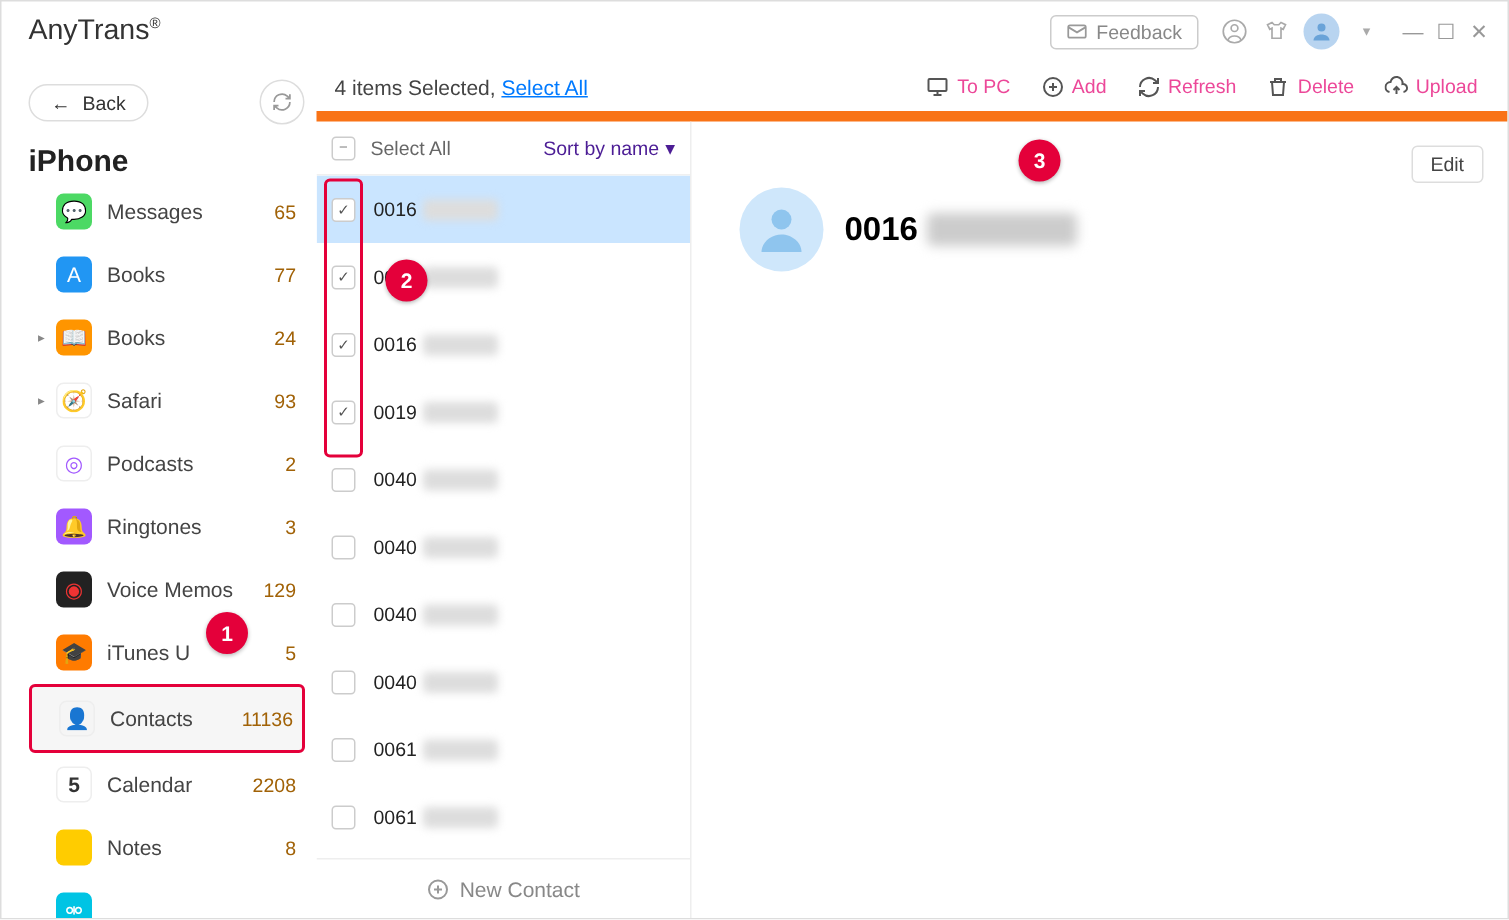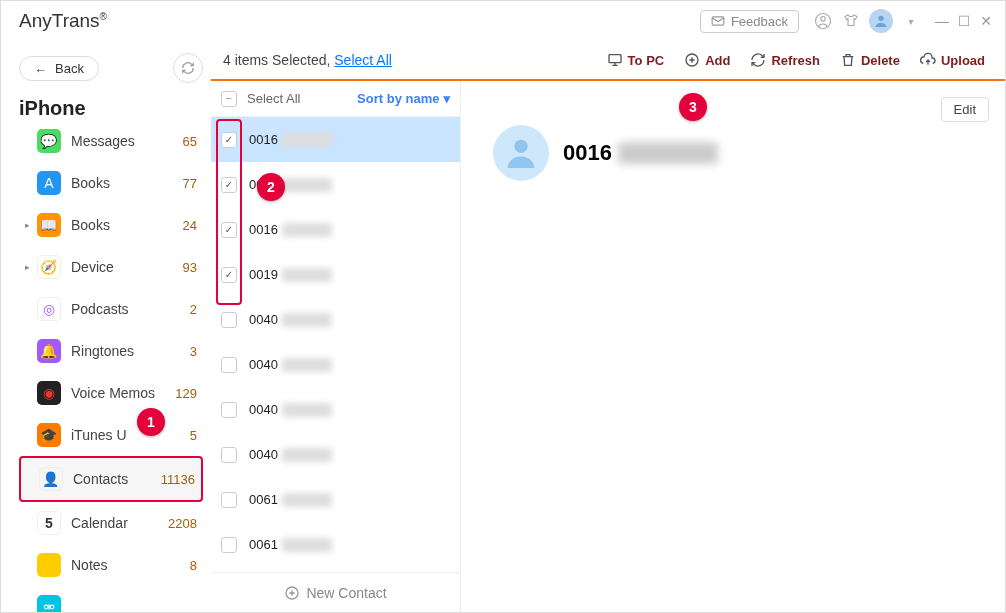--- a/index.html
+++ b/index.html
@@ -47,33 +47,33 @@
 .ic-voicemail { background: #00c4e4; }
 
 
 .red-box { border: 2px solid #e4003a; border-radius: 4px; }
 
 
 .red-circle { position: absolute; width: 28px; height: 28px; border-radius: 50%; background: #e4003a; color: #fff; display: flex; align-items: center; justify-content: center; font-size: 14px; font-weight: 600; box-shadow: 0 1px 3px rgba(0,0,0,0.3); z-index: 20; }
 
 
 .content { flex: 1; display: flex; flex-direction: column; position: relative; }
-.toolbar { height: 40px; display: flex; align-items: center; padding: 0 12px; border-bottom: 2px solid #f97316; gap: 4px; }
+.toolbar { height: 40px; display: flex; align-items: center; padding: 0 12px; border-bottom: 7px solid #f97316; gap: 4px; }
 .selection-text { font-size: 14px; color: #444; }
 .select-all-link { color: #007aff; text-decoration: underline; cursor: pointer; }
 .toolbar-spacer { flex: 1; }
-.tool-btn { display: flex; align-items: center; gap: 5px; padding: 4px 8px; font-size: 13px; color: #7f1d1d; cursor: pointer; border-radius: 4px; font-weight: bold; }
+.tool-btn { display: flex; align-items: center; gap: 5px; padding: 4px 8px; font-size: 13px; color: #ec4899; cursor: pointer; border-radius: 4px; }
 .tool-btn svg { width: 16px; height: 16px; }
 
 
 .columns { flex: 1; display: flex; overflow: hidden; }
 .contact-col { width: 250px; border-right: 1px solid #eee; display: flex; flex-direction: column; position: relative; }
 .col-header { height: 36px; display: flex; align-items: center; padding: 0 10px; font-size: 13px; color: #666; border-bottom: 1px solid #f0f0f0; }
 .col-header .checkbox { width: 16px; height: 16px; border: 1px solid #ccc; border-radius: 3px; margin-right: 10px; display: flex; align-items: center; justify-content: center; font-size: 10px; color: #888; cursor: pointer; }
-.sort-label { margin-left: auto; font-size: 13px; color: #3b82f6; cursor: pointer; display: flex; align-items: center; gap: 4px; font-weight: bold; }
+.sort-label { margin-left: auto; font-size: 13px; color: #4c1d95; cursor: pointer; display: flex; align-items: center; gap: 4px; }
 .contact-list { flex: 1; overflow-y: auto; }
 .contact-row { height: 45px; display: flex; align-items: center; padding: 0 10px; cursor: pointer; }
 .contact-row.selected { background: #cae5ff; }
 .contact-row .checkbox { width: 16px; height: 16px; border: 1px solid #ccc; border-radius: 3px; margin-right: 12px; display: flex; align-items: center; justify-content: center; font-size: 10px; color: #888; cursor: pointer; background: #fff; }
 .contact-row .checkbox.checked { color: #555; }
 .contact-row .name { font-size: 13px; color: #222; }
 .contact-row .blur { display: inline-block; width: 50px; height: 14px; background: #ddd; filter: blur(3px); border-radius: 3px; margin-left: 4px; vertical-align: middle; }
 .new-contact { height: 40px; border-top: 1px solid #eee; display: flex; align-items: center; justify-content: center; gap: 6px; color: #888; font-size: 14px; cursor: pointer; }
 
 
@@ -159,21 +159,21 @@
         </div>
         <div class="sidebar-item">
           <span class="chevron">▸</span>
           <span class="app-icon ic-books">📖</span>
           <span class="label">Books</span>
           <span class="count">24</span>
         </div>
         <div class="sidebar-item">
           <span class="chevron">▸</span>
           <span class="app-icon ic-safari" style="color:#2196f3;">🧭</span>
-          <span class="label">Device</span>
+          <span class="label">Safari</span>
           <span class="count">93</span>
         </div>
         <div class="sidebar-item">
           <span class="chevron"></span>
           <span class="app-icon ic-podcasts" style="color:#a259ff;">◎</span>
           <span class="label">Podcasts</span>
           <span class="count">2</span>
         </div>
         <div class="sidebar-item">
           <span class="chevron"></span>

